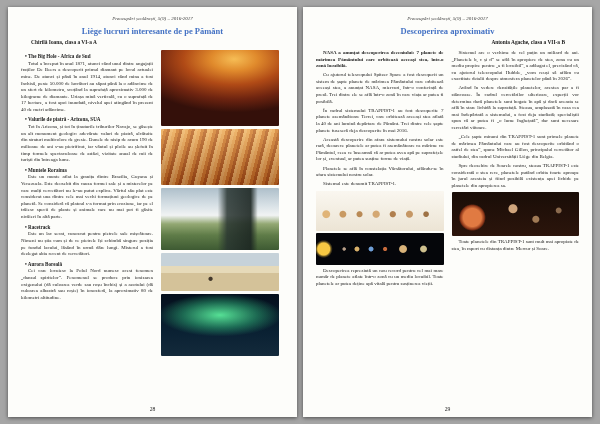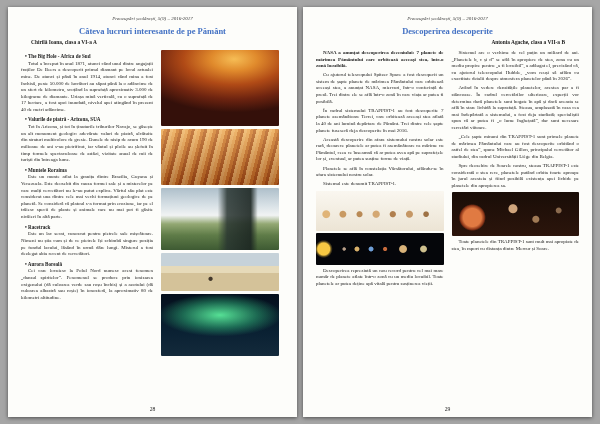--- a/index.html
+++ b/index.html
@@ -67,21 +67,21 @@
     linear-gradient(180deg, #190d07, #2c150c);}
   .page-num{position:absolute;bottom:5px;left:0;right:0;text-align:center;font-size:5.6px;color:#222;}
 </style>
 </head>
 <body>
 
 <div class="stage">
 
   <section class="page page-left">
     <div class="running-header">Preocupări școlărești, 5(9) – 2016-2017</div>
-    <div class="page-title">Câteva lucruri interesante de pe Pământ</div>
+    <div class="page-title">Liège lucruri interesante de pe Pământ</div>
     <div class="author author-left">Chirilă Ioana, clasa a VI-a A</div>
 
     <div class="cols">
       <div class="text-col txt">
         <div class="section">
           <div class="sec-head">The Big Hole - Africa de Sud</div>
           <p class="sec-body">Totul a început în anul 1871, atunci când unul dintre angajații fraților De Beers a descoperit primul diamant pe locul actualei mine. De atunci și până în anul 1914, atunci când mina a fost închisă, peste 50.000 de lucrători au săpat până la o adâncime de un sfert de kilometru, scoțând la suprafață aproximativ 3.000 de kilograme de diamante. Uriașa mină verticală, cu o suprafață de 17 hectare, a fost apoi inundată, nivelul apei atingând în prezent 40 de metri adâncime.</p>
         </div>
         <div class="section">
           <div class="sec-head">Valurile de piatră - Arizona, SUA</div>
@@ -108,21 +108,21 @@
         <div class="photo img-racetrack"></div>
         <div class="photo img-aurora"></div>
       </div>
     </div>
 
     <div class="page-num">28</div>
   </section>
 
   <section class="page page-right">
     <div class="running-header">Preocupări școlărești, 5(9) – 2016-2017</div>
-    <div class="page-title">Descoperirea descoperite</div>
+    <div class="page-title">Descoperirea aproximativ</div>
     <div class="author author-right">Antonia Agache, clasa a VII-a B</div>
 
     <div class="cols">
       <div class="col txt">
         <p class="lead">NASA a anunțat descoperirea deceniului: 7 planete de mărimea Pământului care orbitează aceeași stea, într-o zonă locuibilă.</p>
         <p>Cu ajutorul telescopului Spitzer Space a fost descoperit un sistem de șapte planete de mărimea Pământului care orbitează aceeași stea, a anunțat NASA, miercuri, într-o conferință de presă. Trei dintre ele se află într-o zonă în care viața ar putea fi posibilă.</p>
         <p>În cadrul sistemului TRAPPIST-1 au fost descoperite 7 planete asemănătoare Terrei, care orbitează aceeași stea aflată la 40 de ani lumină depărtare de Pământ. Trei dintre cele șapte planete fuseseră deja descoperite în mai 2016.</p>
         <p>Această descoperire din afara sistemului nostru solar este rară, deoarece planetele ar putea fi asemănătoare ca mărime cu Pământul, ceea ce înseamnă că ar putea avea apă pe suprafețele lor și, eventual, ar putea susține forme de viață.</p>
         <p>Planetele se află în constelația Vărsătorului, aflându-se în afara sistemului nostru solar.</p>
         <p>Sistemul este denumit TRAPPIST-1.</p>

